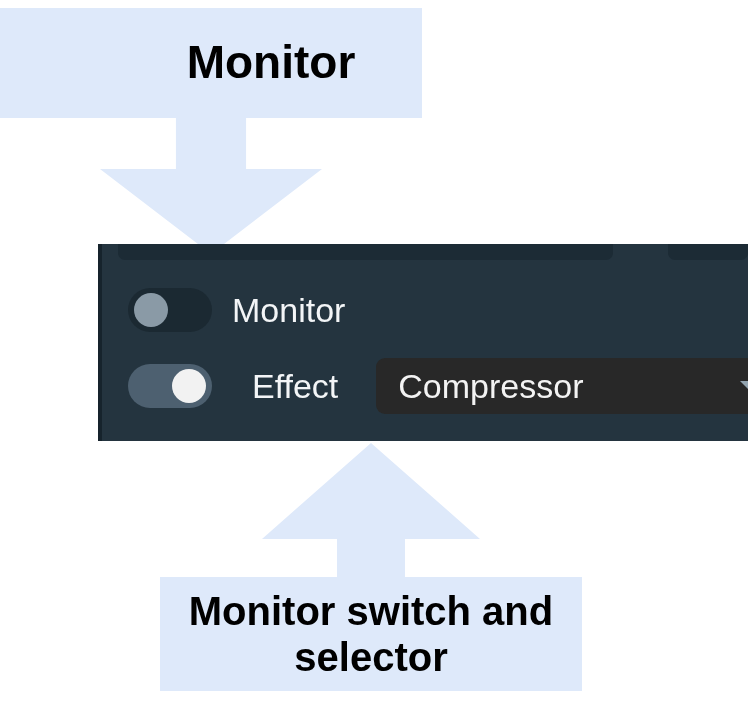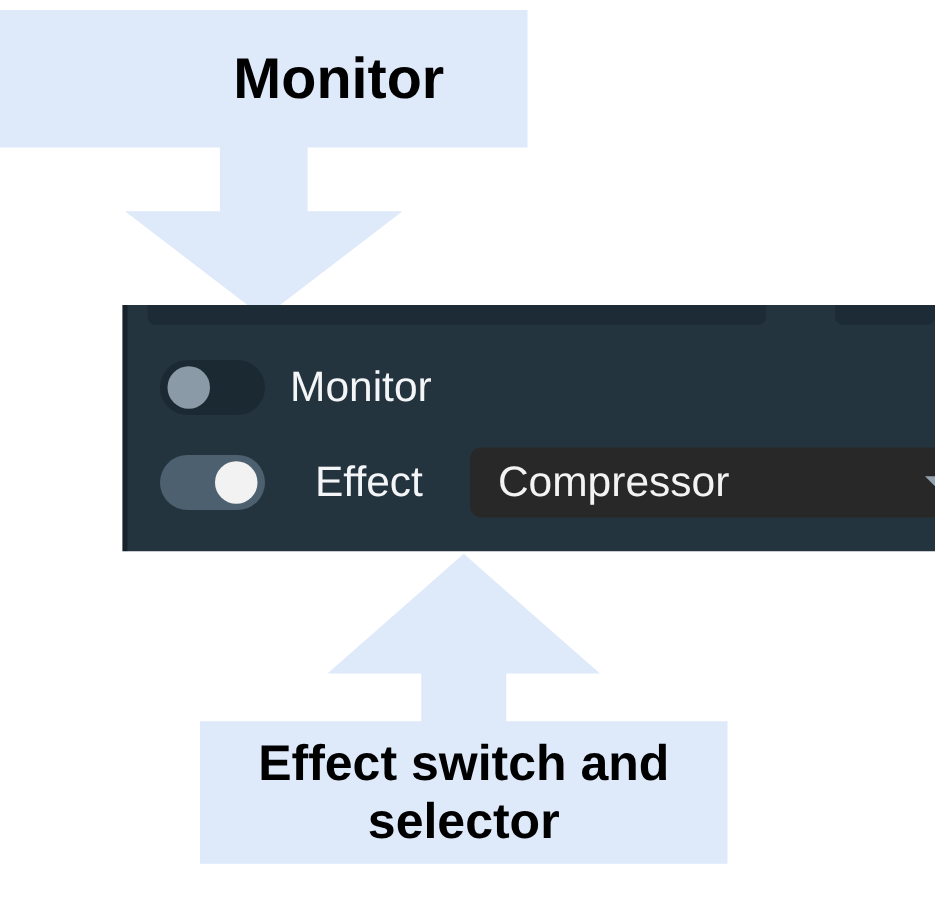--- a/index.html
+++ b/index.html
@@ -247,14 +247,14 @@
       <span class="dd-value">Compressor</span>
       <span class="dd-chevron"></span>
     </div>
   </div>
 
 </div>
 
 <div class="arrow" id="arrow-up"></div>
 
 <div class="callout" id="callout-bottom">
-  <span class="callout-text">Effect switch and selector</span>
+  <span class="callout-text">Monitor switch and selector</span>
 </div>
 
 </body></html>

